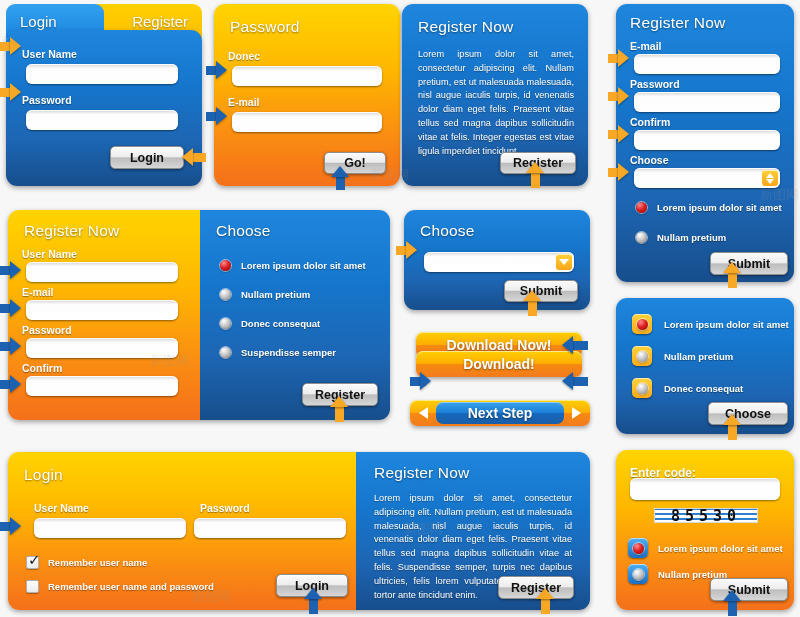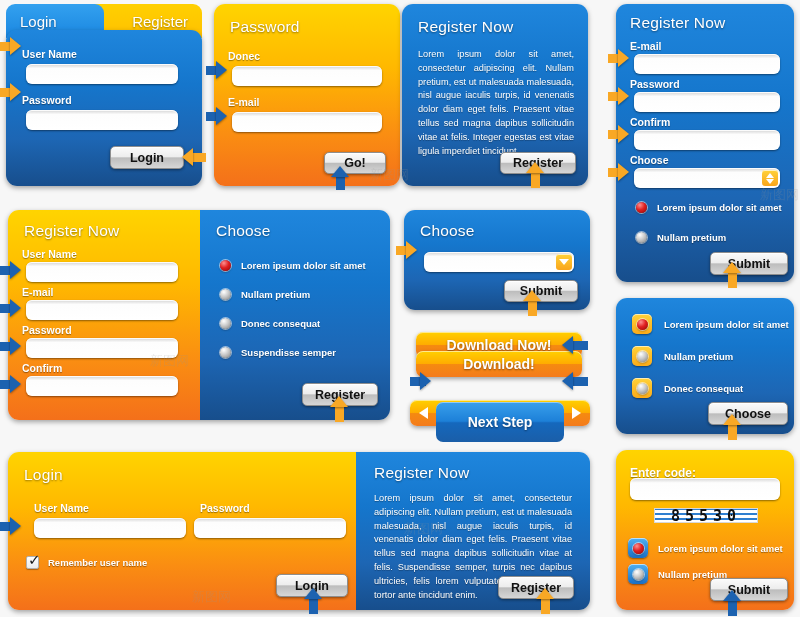--- a/index.html
+++ b/index.html
@@ -371,21 +371,21 @@
 
   <div class="pill pill-orange" style="position:absolute;left:416px;top:351px;width:166px;height:26px;z-index:4;">
     <span>Download!</span>
   </div>
   <div class="stem stem-h-blue" style="left:410px;top:377px;width:16px;z-index:5;"></div>
   <div class="arrow ar-right-blue" style="left:420px;top:372px;z-index:6;"></div>
   <div class="stem stem-h-blue" style="left:572px;top:377px;width:16px;z-index:5;"></div>
   <div class="arrow ar-left-blue" style="left:562px;top:372px;z-index:6;"></div>
 
   <div class="pill pill-orange" style="position:absolute;left:410px;top:400px;width:180px;height:26px;z-index:3;">
-    <div class="pill pill-blue" style="position:absolute;left:26px;top:2px;width:128px;height:40px;box-shadow:inset 0 1px 0 rgba(255,255,255,.45);">
+    <div class="pill pill-blue" style="position:absolute;left:26px;top:2px;width:128px;height:22px;box-shadow:inset 0 1px 0 rgba(255,255,255,.45);">
       <span>Next Step</span>
     </div>
     <div style="position:absolute;left:9px;top:7px;width:0;height:0;border-top:6px solid transparent;border-bottom:6px solid transparent;border-right:9px solid #fff;"></div>
     <div style="position:absolute;left:162px;top:7px;width:0;height:0;border-top:6px solid transparent;border-bottom:6px solid transparent;border-left:9px solid #fff;"></div>
   </div>
 
   <div class="panel blue rounded" style="left:616px;top:298px;width:178px;height:136px;">
     <div style="position:absolute;left:16px;top:16px;display:flex;align-items:center;gap:12px;">
       <span class="radio-box rb-orange">
           <span class="radio radio-on"></span>
@@ -417,20 +417,24 @@
       <div class="f-label" style="position:absolute;left:26px;top:50px;">User Name</div>
       <input class="field" style="position: absolute; left: 26px; top: 66px; width: 152px;" placeholder="">
       <div class="f-label" style="position:absolute;left:192px;top:50px;">Password</div>
       <input class="field" type="password" style="position: absolute; left: 186px; top: 66px; width: 152px;" placeholder="">
       <div style="position:absolute;left:18px;top:104px;display:flex;align-items:center;gap:9px;">
         <span class="checkbox">
             <span class="tick">✓</span>
           </span>
         <span class="opt-text">Remember user name</span>
       </div>
+      <div style="position:absolute;left:18px;top:128px;display:flex;align-items:center;gap:9px;">
+        <span class="checkbox"></span>
+        <span class="opt-text">Remember user name and password</span>
+      </div>
       <div class="btn-grey" style="position:absolute;left:268px;top:122px;width:72px;height:23px;">
         <span>Login</span>
       </div>
     </div>
     <div class="blue" style="position:absolute;left:348px;top:0;width:234px;height:158px;box-shadow:none;">
       <div class="h-title" style="position:absolute;left:18px;top:12px;">Register Now</div>
       <div class="body-text" style="position:absolute;left:18px;top:40px;width:198px;">Lorem ipsum dolor sit amet, consectetur adipiscing elit. Nullam pretium, est ut malesuada malesuada, nisl augue iaculis turpis, id venenatis dolor diam eget felis. Praesent vitae tellus sed magna dapibus sollicitudin vitae at felis. Suspendisse semper, turpis nec dapibus ultricies, felis lorem vulputate nisi, id facilisis tortor ante tincidunt enim.</div>
       <div class="btn-grey" style="position:absolute;left:142px;top:124px;width:76px;height:23px;">
         <span>Register</span>
       </div>

